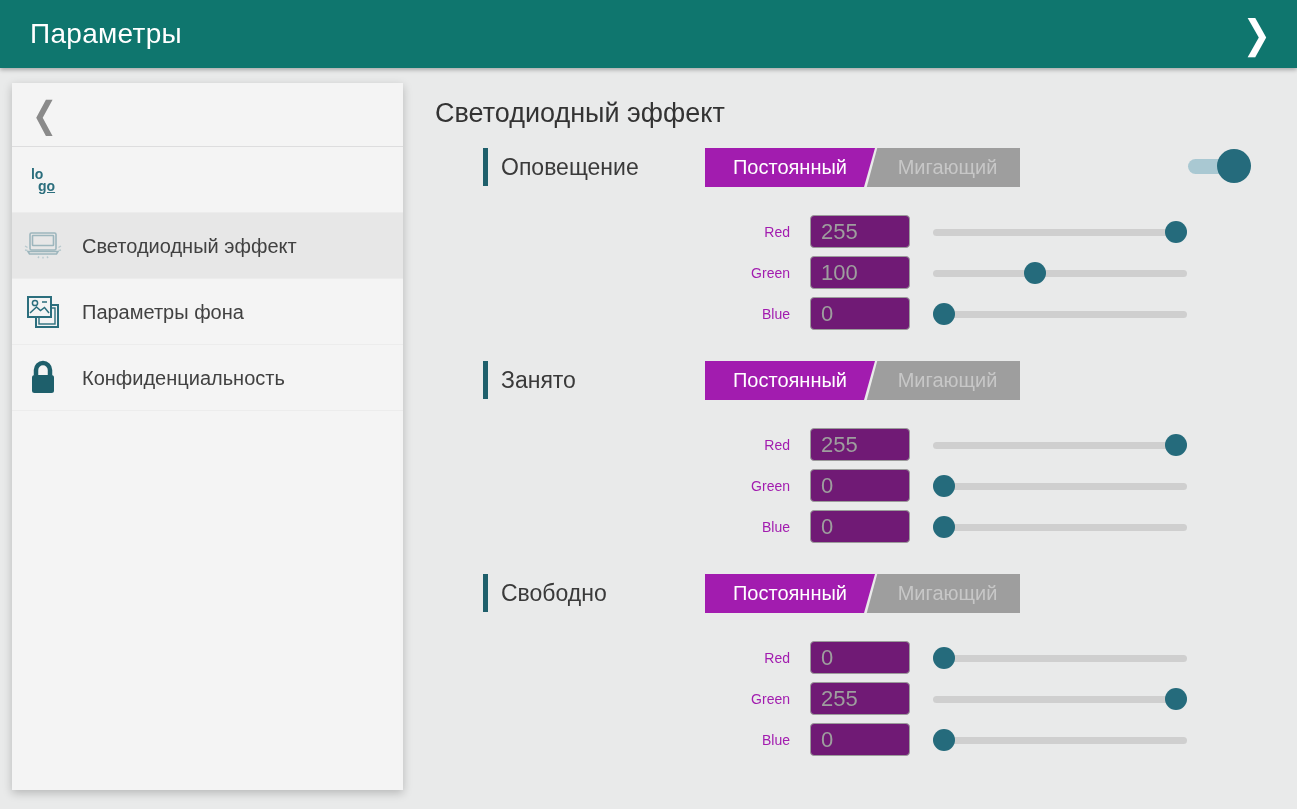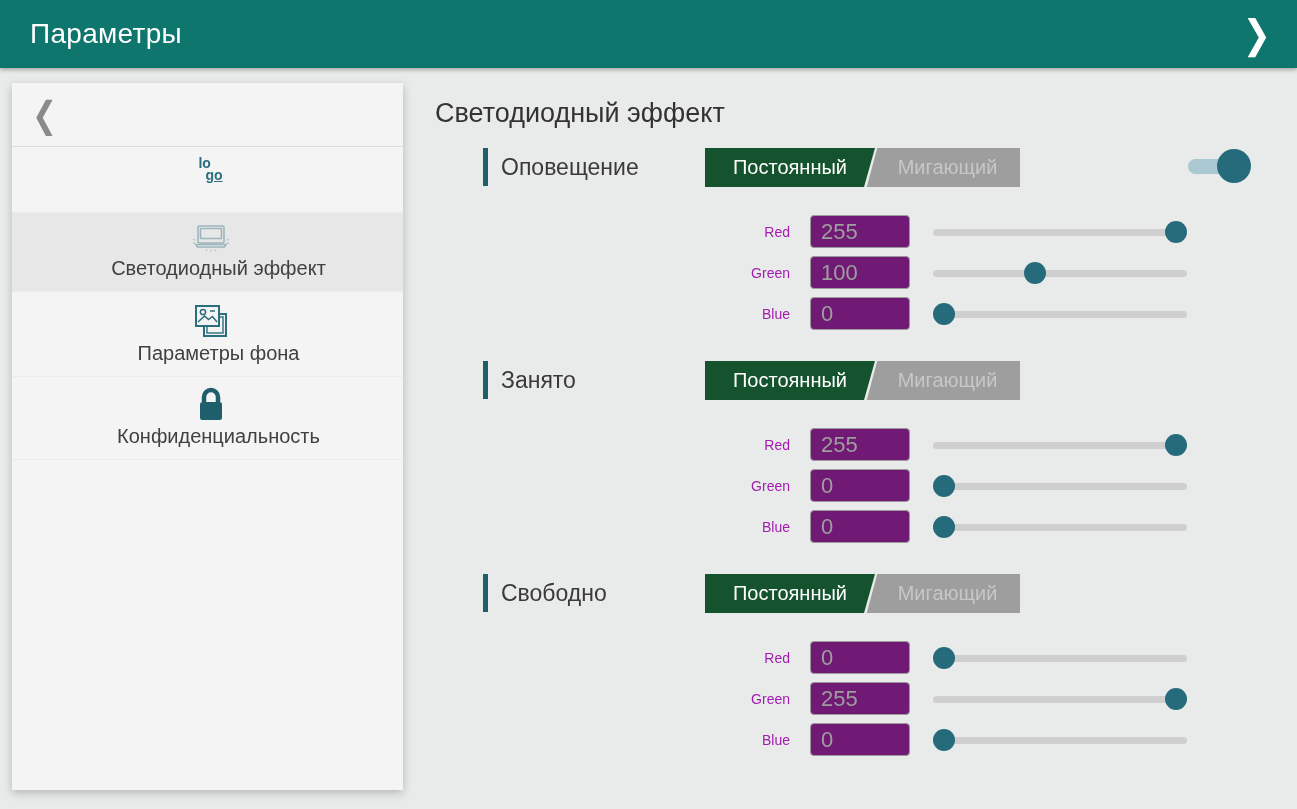--- a/index.html
+++ b/index.html
@@ -34,24 +34,23 @@
     box-shadow:0 3px 9px rgba(0,0,0,.22);
   }
   .sidebar-back {
     height:64px; display:flex; align-items:center;
     border-bottom:1px solid #ddddde;
     cursor:pointer;
   }
   .back-chevron { color:#8a8a8a; font-size:30px; font-weight:bold; margin-left:20px; transform:scaleY(1.2); }
   .side-item {
     display:flex; align-items:center;
-    min-height:66px; padding:10px 14px 10px 20px;
+    min-height:66px; padding:10px 14px 10px 8px;
     border-bottom:1px solid #ececec;
     cursor:pointer;
-    flex-direction:column;
   }
   .side-item.selected { background:#e7e7e7; }
   .side-icon { width:46px; min-width:46px; display:flex; justify-content:center; align-items:center; }
   .side-label { font-size:20px; color:#414141; margin-left:16px; max-width:285px; line-height:26px; }
 
   .icon-logo { color:#2b6e7d; font-weight:bold; font-size:14px; line-height:12px; text-align:left; }
   .icon-logo .go { margin-left:7px;text-decoration:underline; }
   .icon-aa { color:#1e5f6b; font-weight:bold; font-size:25px; }
 
   
@@ -62,21 +61,21 @@
   .accent-bar { width:5px; height:38px; background:#1e5f6b; }
   .sec-title { margin-left:13px; font-size:23px; color:#3a3a3a; }
 
   
   .segmented {
     position:absolute; left:250px; top:3px;
     width:315px; height:39px; background:#9e9e9e;
   }
   .seg-on {
     position:absolute; left:0; top:0; height:100%; width:170px;
-    background:#14532d; color:#fff;
+    background:#a21caf; color:#fff;
     font-size:20px; text-align:center; line-height:39px;
     clip-path:polygon(0 0,100% 0,calc(100% - 11px) 100%,0 100%);
     cursor:pointer;
   }
   .seg-gap {
     position:absolute; left:162px; top:0; bottom:0; width:5px;
     background:#e9eaea; transform:skewX(-15deg);
   }
   .seg-off {
     position:absolute; right:0; top:0; width:145px; height:100%;

